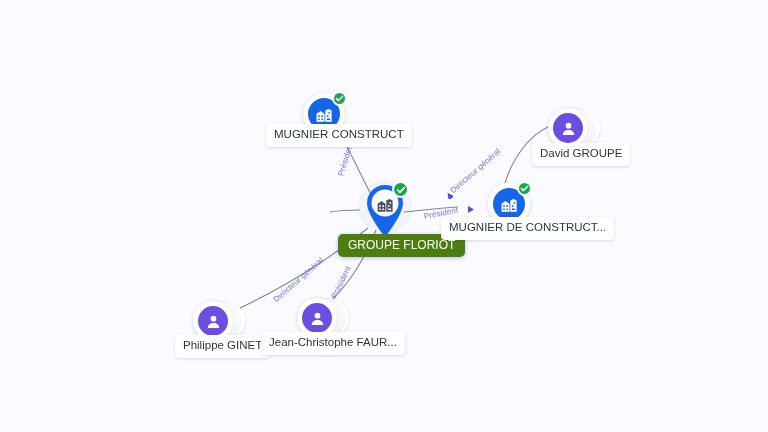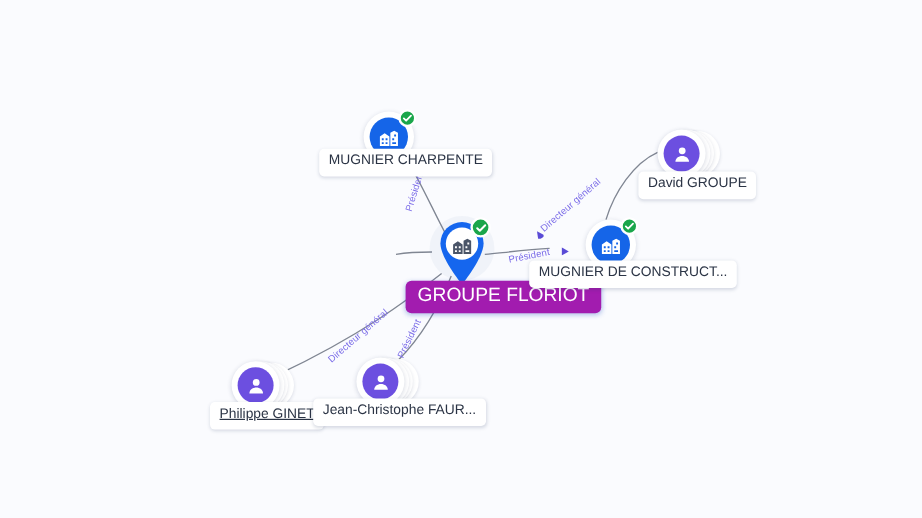--- a/index.html
+++ b/index.html
@@ -99,23 +99,23 @@
     white-space: nowrap;
     background: #ffffff;
     color: #2b3445;
     font-size: 11.5px;
     line-height: 1;
     padding: 5px 8px 6px 8px;
     border-radius: 4px;
     box-shadow: 0 1px 3px rgba(30,45,90,0.17);
   }
   .lbl-primary {
-    background: #a21caf;
+    background: #4d7c0f;
     color: #ffffff;
-    font-size: 16px;
+    font-size: 12px;
     padding: 5px 10px 6px 10px;
     border-radius: 5px;
     box-shadow: 0 1px 4px rgba(20,70,190,0.33);
   }
 
   
   .elbl {
     position: absolute;
     white-space: nowrap;
     color: #7b6ce8;
@@ -176,21 +176,21 @@
         <path fill="#ffffff" d="M2 21V11l5-3.5L12 11v10H2zm2-2h2v-2H4v2zm4 0h2v-2H8v2zM4 15h2v-2H4v2zm4 0h2v-2H8v2z"></path>
         <path fill="#ffffff" d="M13 21V7l4-2 4 2v14h-8zm2-2h2v-2h-2v2zm4 0h0v-2h-2v2h2zm-4-4h2v-2h-2v2zm2-4h2V9h-2v2z"></path>
       </svg>
     </div>
     <div class="badge">
       <svg viewBox="0 0 12 12" xmlns="http://www.w3.org/2000/svg">
         <path d="M2 6.2 L4.6 8.8 L10 3.2" fill="none" stroke="#ffffff" stroke-width="2" stroke-linecap="round" stroke-linejoin="round"></path>
       </svg>
     </div>
   </div>
-  <div class="lbl" style="left:266px; top:124px;">MUGNIER CHARPENTE</div>
+  <div class="lbl" style="left:266px; top:124px;">MUGNIER CONSTRUCT</div>
 
   <div class="node pin-node" style="left:362px; top:182px;">
     <div class="pin-halo"></div>
     <div class="pin-shape">
       <svg viewBox="0 0 46 56" xmlns="http://www.w3.org/2000/svg">
         <path d="M23 55 C23 55 5 33 5 21 A18 18 0 1 1 41 21 C41 33 23 55 23 55 Z" fill="#1566ee"></path>
         <circle cx="23" cy="21" r="13.5" fill="#ffffff"></circle>
       </svg>
     </div>
     <div style="position:absolute; left:13px; top:12px; width:20px; height:20px;
@@ -243,21 +243,21 @@
     <div class="pe-stack pe-s2"></div>
     <div class="pe-stack pe-s1"></div>
     <div class="pe-main"></div>
     <div class="pe-disc">
       <svg viewBox="0 0 24 24" xmlns="http://www.w3.org/2000/svg">
         <circle cx="12" cy="8" r="4" fill="#ffffff"></circle>
         <path fill="#ffffff" d="M4 21c0-4.4 3.6-7 8-7s8 2.6 8 7H4z"></path>
       </svg>
     </div>
   </div>
-  <div class="lbl" style="left:175px; top:335px;text-decoration:underline;">Philippe GINET</div>
+  <div class="lbl" style="left:175px; top:335px;">Philippe GINET</div>
 
   <div class="node pe-node" style="left:297px; top:298px;">
     <div class="pe-stack pe-s3"></div>
     <div class="pe-stack pe-s2"></div>
     <div class="pe-stack pe-s1"></div>
     <div class="pe-main"></div>
     <div class="pe-disc">
       <svg viewBox="0 0 24 24" xmlns="http://www.w3.org/2000/svg">
         <circle cx="12" cy="8" r="4" fill="#ffffff"></circle>
         <path fill="#ffffff" d="M4 21c0-4.4 3.6-7 8-7s8 2.6 8 7H4z"></path>

